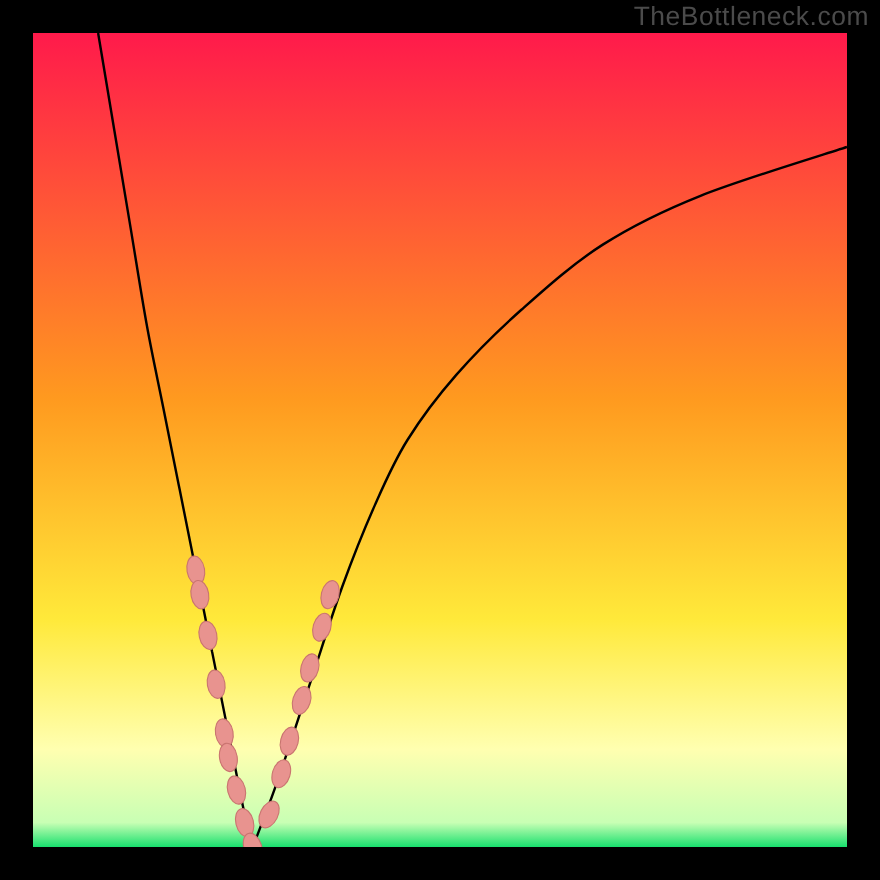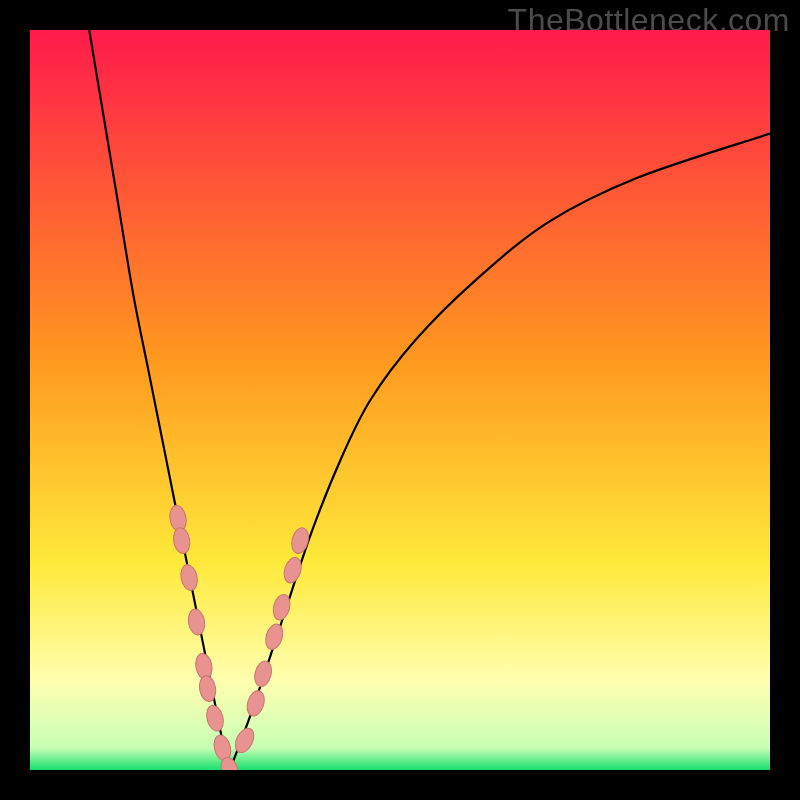--- a/index.html
+++ b/index.html
@@ -30,21 +30,21 @@
   }
   svg.curves {
     position: absolute;
     inset: 0;
   }
   .watermark {
     position: absolute;
     top: 2px;
     right: 10px;
     color: #4b4b4b;
-    font-size: 32px;
+    font-size: 24px;
     font-weight: 500;
     letter-spacing: 0.5px;
     user-select: none;
   }
 </style>
 </head>
 <body>
 
 <div class="stage">
 

